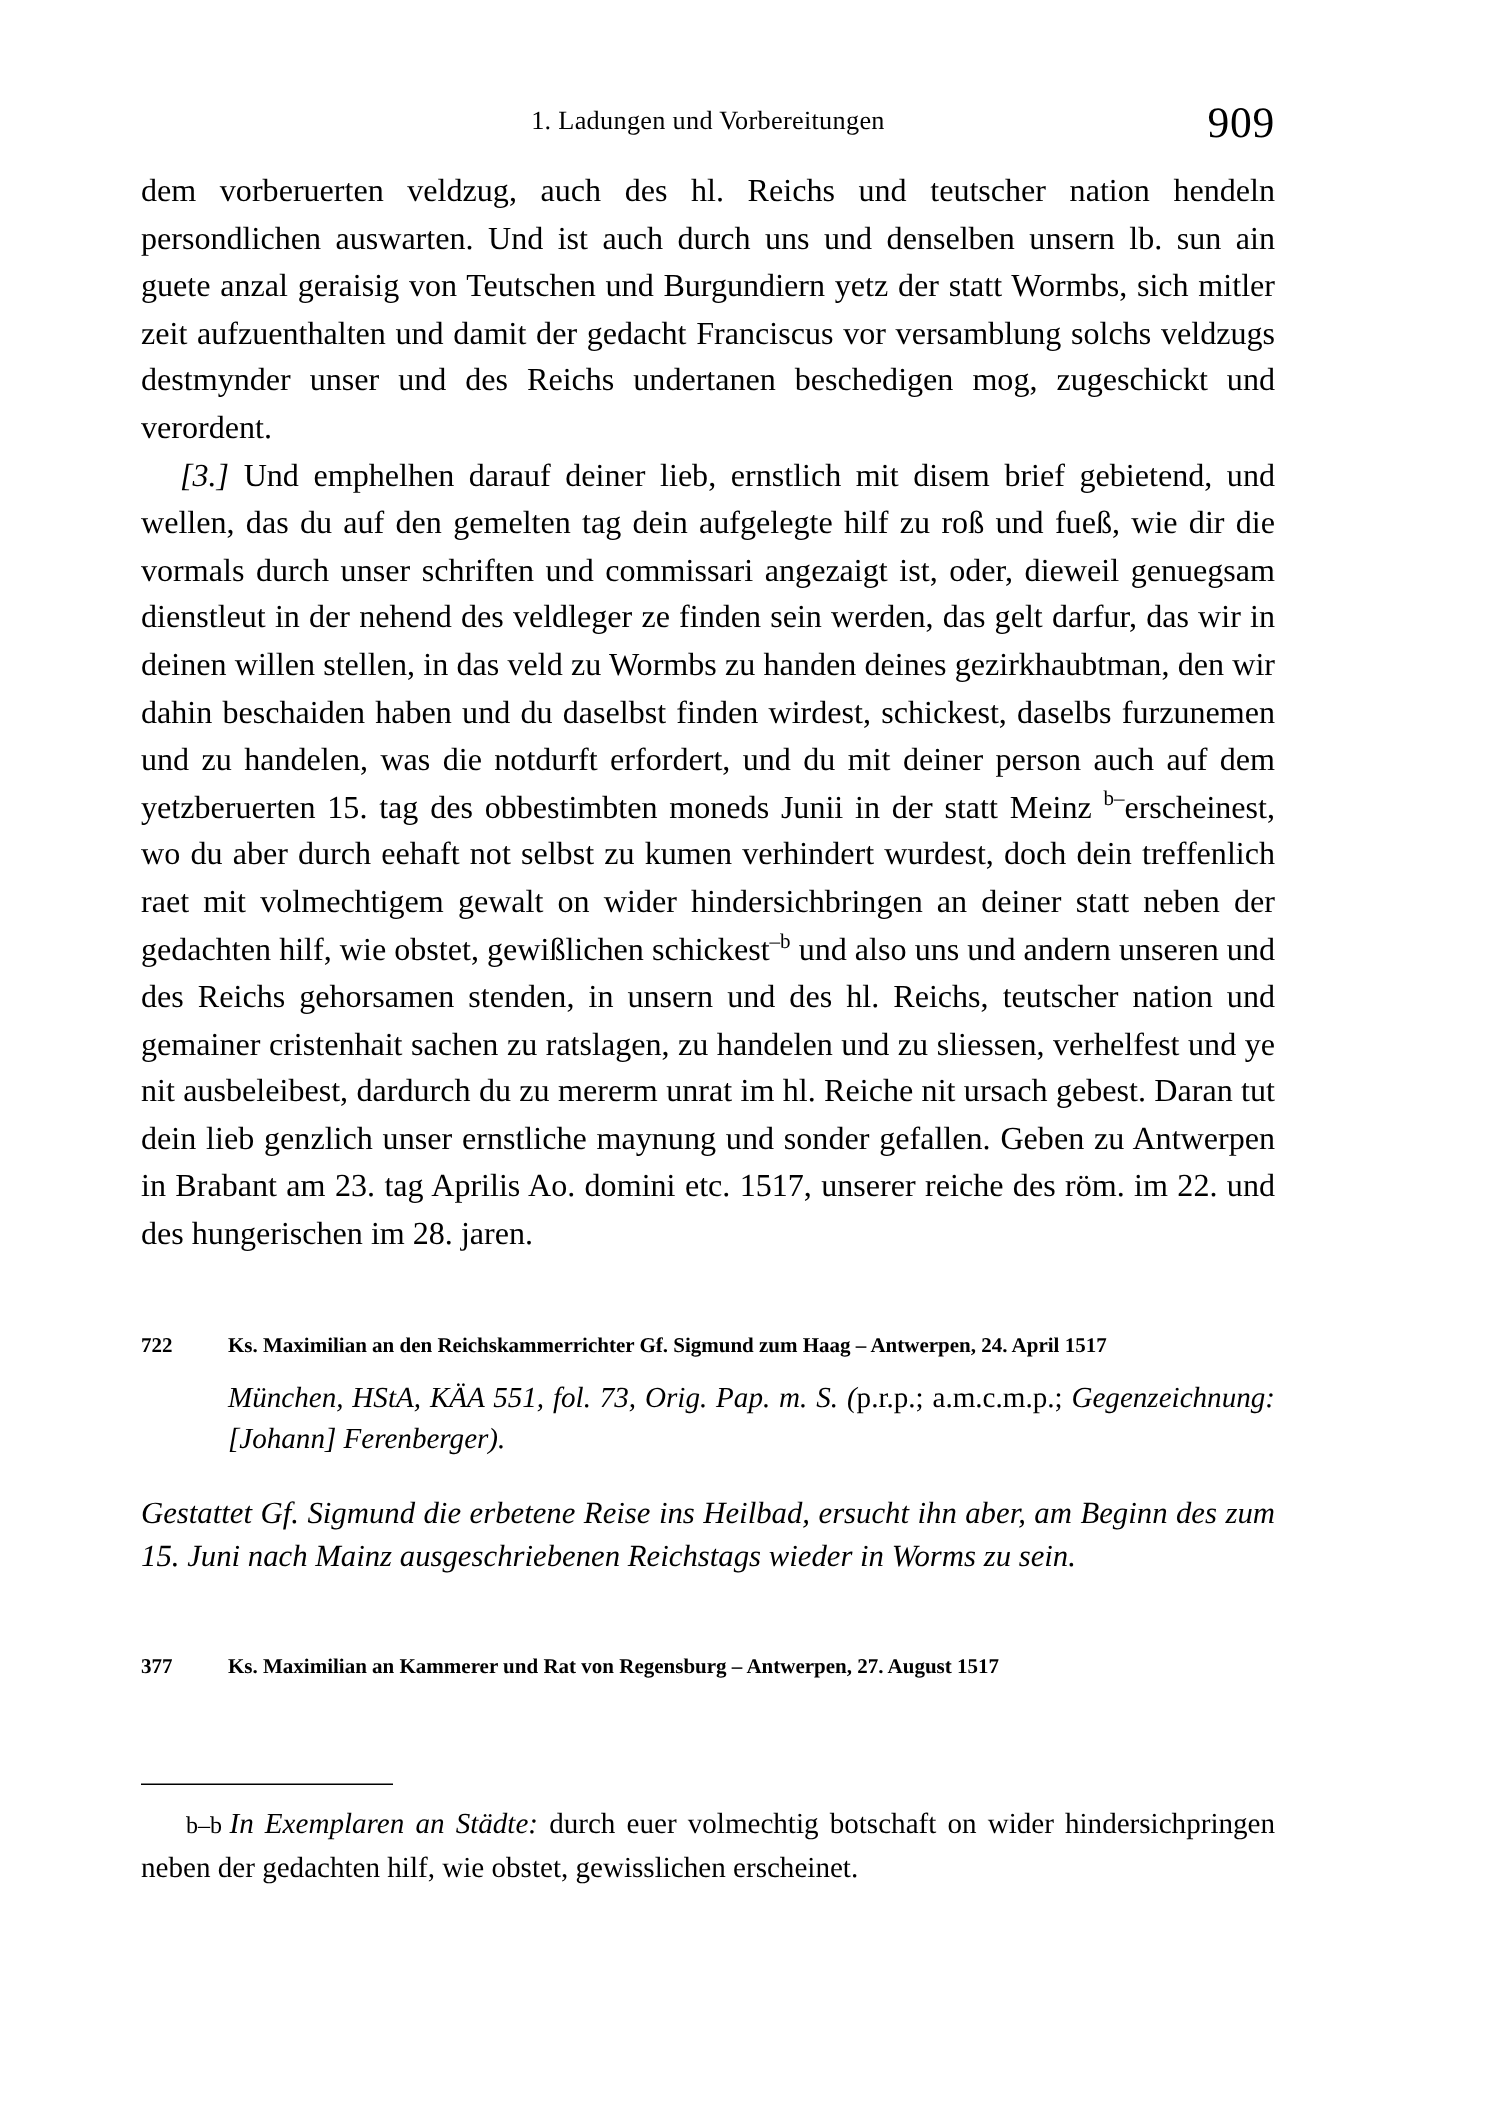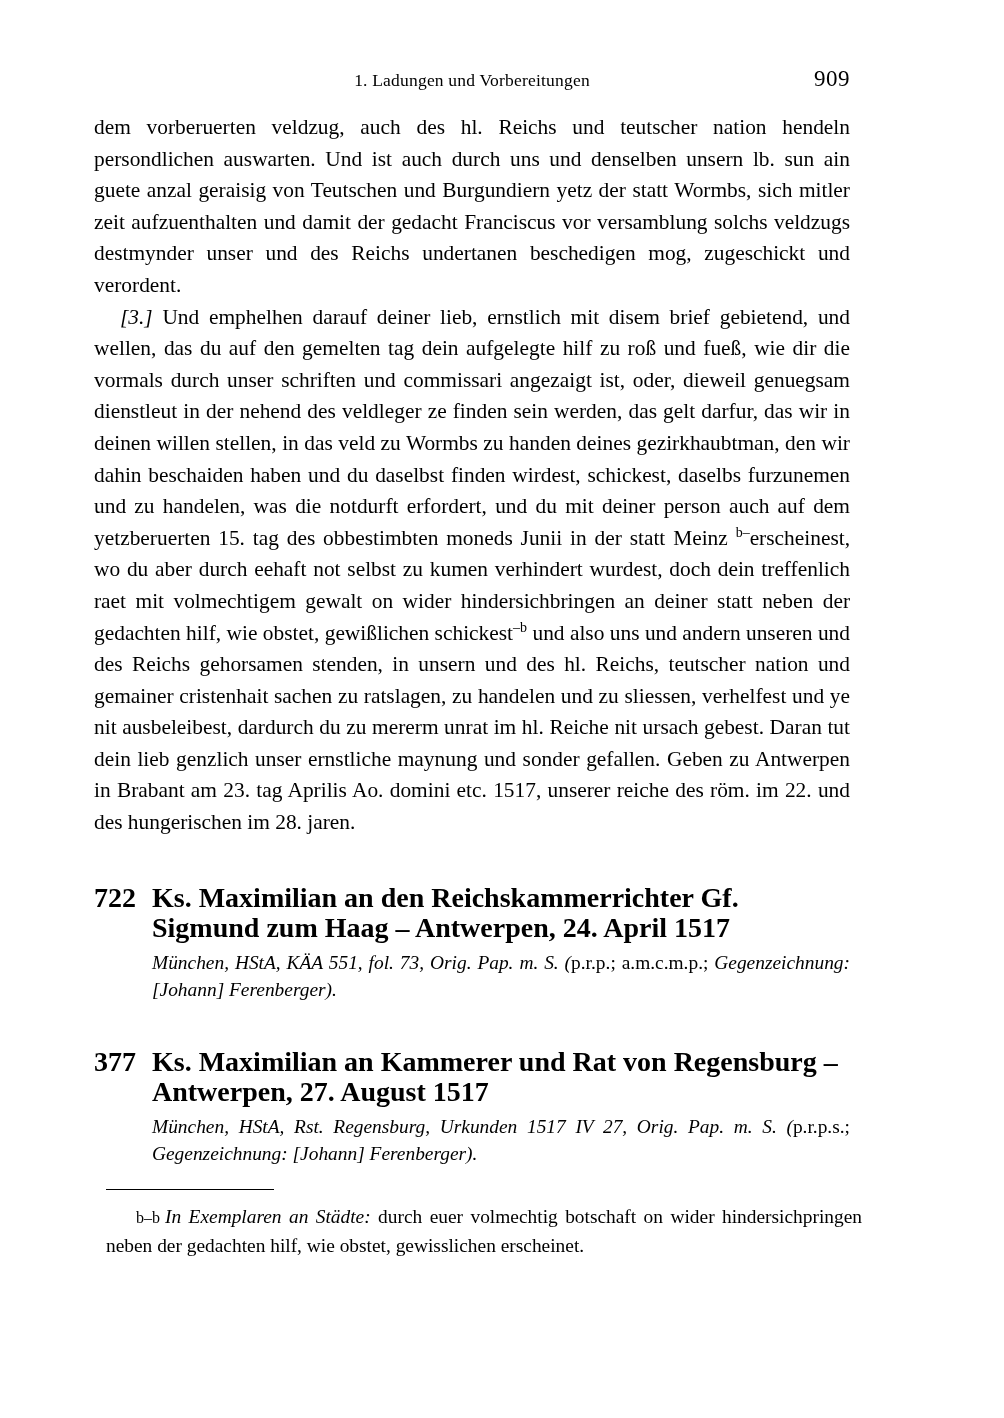--- a/index.html
+++ b/index.html
@@ -35,21 +35,21 @@
     height: 34px;
     font-size: 17.5px;
   }
   .runhead .title {
     letter-spacing: 0.2px;
   }
   .runhead .folio {
     position: absolute;
     right: 0;
     top: -4px;
-    font-size: 23px;
+    font-size: 29px;
     letter-spacing: 0.5px;
   }
   p.body {
     margin: 0;
     text-align: justify;
     text-justify: inter-word;
     font-size: 21.4px;
     line-height: 31.6px;
     hyphens: none;
   }
@@ -64,21 +64,21 @@
     font-size: 14px;
     vertical-align: super;
     line-height: 0;
   }
   .entry {
     margin-top: 44px;
   }
   .entry-head {
     display: flex;
     font-weight: bold;
-    font-size: 28px;
+    font-size: 14px;
     line-height: 30px;
   }
   .entry-num {
     width: 58px;
     flex: 0 0 58px;
   }
   .entry-title {
     flex: 1 1 auto;
   }
   .entry-source {
@@ -92,21 +92,21 @@
   .entry-source .up { font-style: normal; }
   .entry-regest {
     margin-top: 22px;
     font-size: 20.5px;
     line-height: 29px;
     font-style: italic;
     text-align: justify;
   }
   .footnotes {
     position: absolute;
-    left: 106px;
+    left: 94px;
     top: 1189px;
     width: 756px;
   }
   .fn-rule {
     width: 168px;
     height: 1px;
     background: #000;
     margin-bottom: 13px;
   }
   .fn {
@@ -137,28 +137,28 @@
     <p class="body first"><span>dem vorberuerten veldzug, auch des hl. Reichs und teutscher nation hendeln persondlichen auswarten. Und ist auch durch uns und denselben unsern lb. sun ain guete anzal geraisig von Teutschen und Burgundiern yetz der statt Wormbs, sich mitler zeit aufzuenthalten und damit der gedacht Franciscus vor versamblung solchs veldzugs destmynder unser und des Reichs undertanen beschedigen mog, zugeschickt und verordent.</span></p>
 
     <p class="body indent"><span class="it">[3.]</span><span> Und emphelhen darauf deiner lieb, ernstlich mit disem brief gebietend, und wellen, das du auf den gemelten tag dein aufgelegte hilf zu roß und fueß, wie dir die vormals durch unser schriften und commissari angezaigt ist, oder, dieweil genuegsam dienstleut in der nehend des veldleger ze finden sein werden, das gelt darfur, das wir in deinen willen stellen, in das veld zu Wormbs zu handen deines gezirkhaubtman, den wir dahin beschaiden haben und du daselbst finden wirdest, schickest, daselbs furzunemen und zu handelen, was die notdurft erfordert, und du mit deiner person auch auf dem yetzberuerten 15. tag des obbestimbten moneds Junii in der statt Meinz </span><sup class="note">b–</sup><span>erscheinest, wo du aber durch eehaft not selbst zu kumen verhindert wurdest, doch dein treffenlich raet mit volmechtigem gewalt on wider hindersichbringen an deiner statt neben der gedachten hilf, wie obstet, gewißlichen schickest</span><sup class="note">–b</sup><span> und also uns und andern unseren und des Reichs gehorsamen stenden, in unsern und des hl. Reichs, teutscher nation und gemainer cristenhait sachen zu ratslagen, zu handelen und zu sliessen, verhelfest und ye nit ausbeleibest, dardurch du zu mererm unrat im hl. Reiche nit ursach gebest. Daran tut dein lieb genzlich unser ernstliche maynung und sonder gefallen. Geben zu Antwerpen in Brabant am 23. tag Aprilis Ao. domini etc. 1517, unserer reiche des röm. im 22. und des hungerischen im 28. jaren.</span></p>
 
     <div class="entry">
       <div class="entry-head">
         <span class="entry-num">722</span>
         <span class="entry-title">Ks. Maximilian an den Reichskammerrichter Gf. Sigmund zum Haag – Antwerpen, 24. April 1517</span>
       </div>
       <div class="entry-source"><span>München, HStA, KÄA 551, fol. 73, Orig. Pap. m. S. (</span><span class="up">p.r.p.; a.m.c.m.p.;</span><span> Gegenzeichnung: [Johann] Ferenberger).</span></div>
+      <div class="entry-regest">Gestattet Gf. Sigmund die erbetene Reise ins Heilbad, ersucht ihn aber, am Beginn des zum 15. Juni nach Mainz ausgeschriebenen Reichstags wieder in Worms zu sein.</div>
     </div>
 
     <div class="entry">
       <div class="entry-head">
         <span class="entry-num">377</span>
         <span class="entry-title">Ks. Maximilian an Kammerer und Rat von Regensburg – Antwerpen, 27. August 1517</span>
       </div>
-      <div class="entry-source"><span>München, HStA, Rst. Regensburg, Urkunden 1517 IV 27, Orig. Pap. m. S. (</span><span class="up">p.r.p.s.;</span><span> Gegenzeichnung: [Johann] Ferenberger).</span></div>
     </div>
 
   </div>
 
   <div class="footnotes">
     <div class="fn-rule"></div>
     <div class="fn"><span class="label">b–b</span><span class="it">In Exemplaren an Städte:</span><span> durch euer volmechtig botschaft on wider hindersichpringen neben der gedachten hilf, wie obstet, gewisslichen erscheinet.</span></div>
   </div>
 
 </div>

